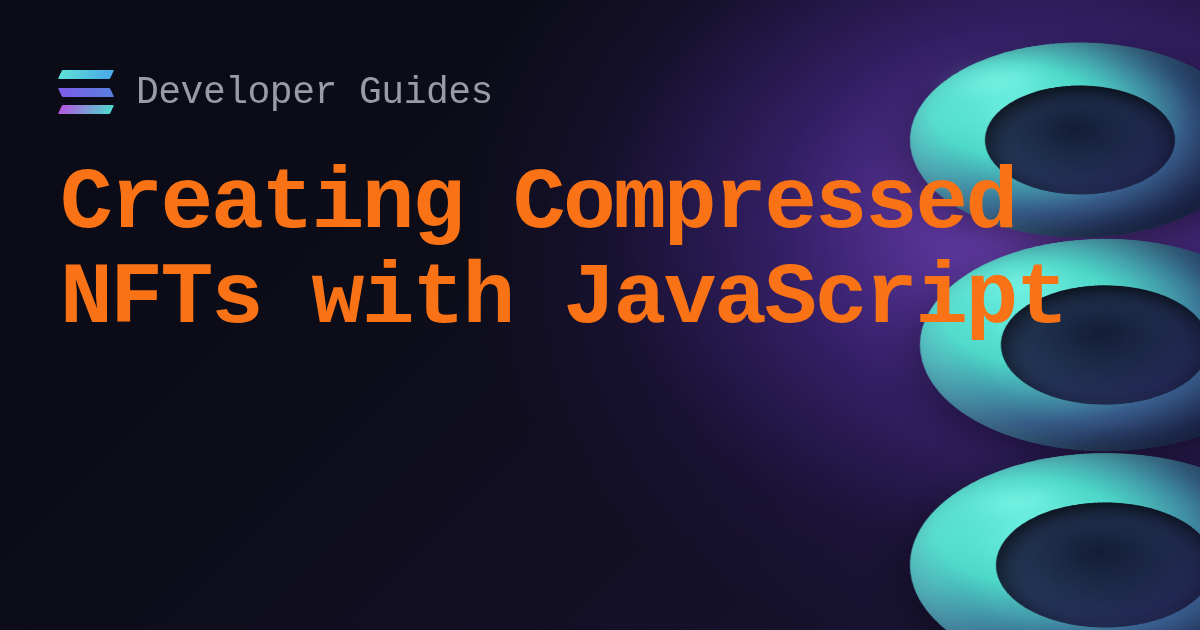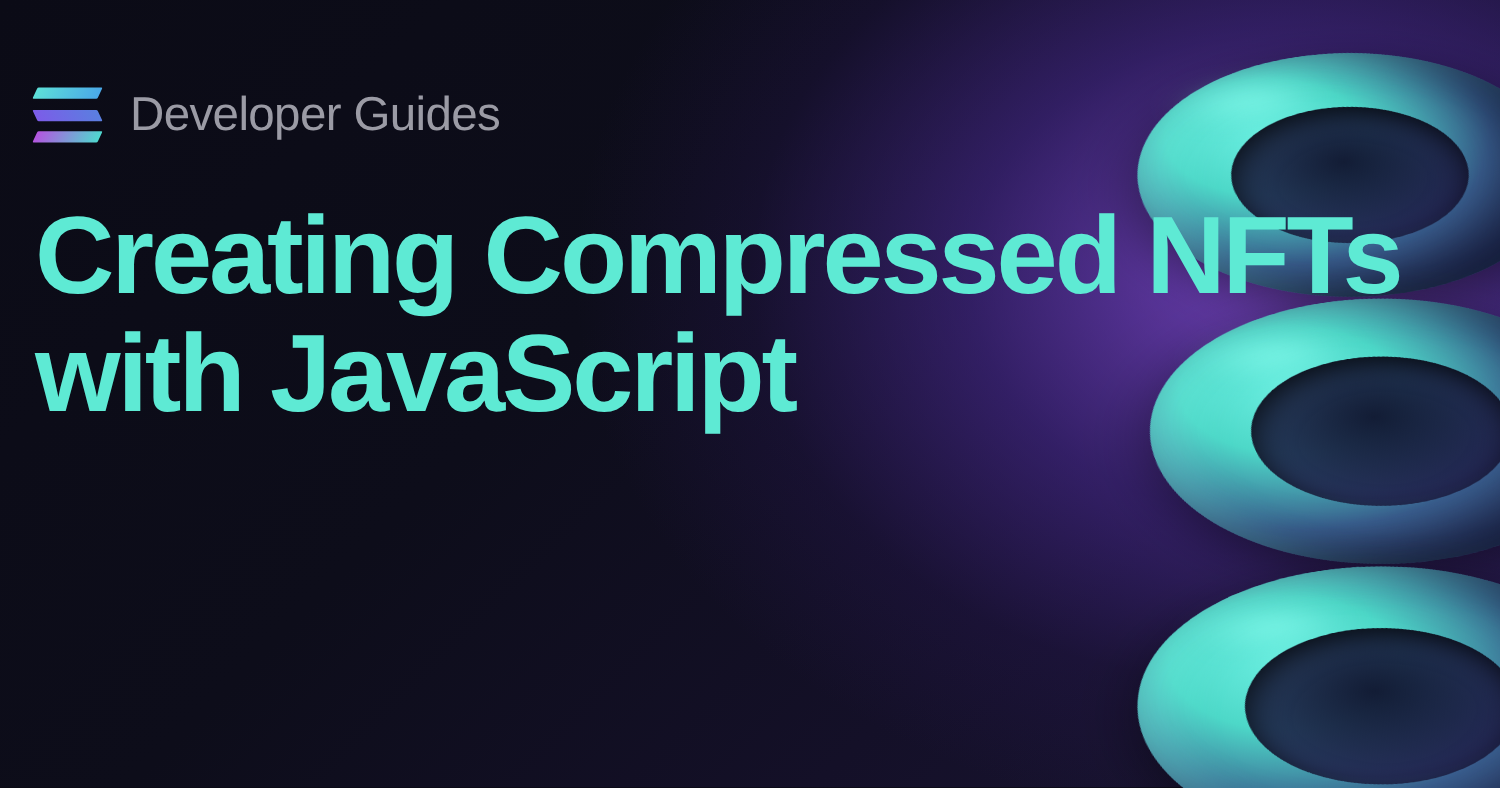--- a/index.html
+++ b/index.html
@@ -21,21 +21,22 @@
     position: absolute;
     inset: 0;
     background: 
       radial-gradient(ellipse 700px 550px at 85% 35%, rgba(140, 80, 230, 0.75) 0%, rgba(90, 50, 180, 0.45) 35%, rgba(45, 25, 95, 0.25) 60%, transparent 80%),
       linear-gradient(135deg, #0b0b16 0%, #0d0d1a 40%, #141028 70%, #1a1535 100%);
   }
   
   .content {
     position: relative;
     z-index: 10;
-    padding: 70px 28px;
+    padding: 70px 60px;
+    font-family: Liberation Mono, monospace;
   }
   
   .header {
     display: flex;
     align-items: center;
     gap: 24px;
     margin-bottom: 42px;
   }
   
   .logo {
@@ -69,21 +70,21 @@
   .category {
     font-size: 38px;
     font-weight: 400;
     color: #9b9ba5;
     letter-spacing: -0.5px;
   }
   
   .title {
     font-size: 88px;
     font-weight: 600;
-    color: #5eead4;
+    color: #f97316;
     line-height: 1.08;
     letter-spacing: -2.5px;
   }
   
   .decoration {
     position: absolute;
     right: -80px;
     top: -40px;
     width: 480px;
     height: 700px;

